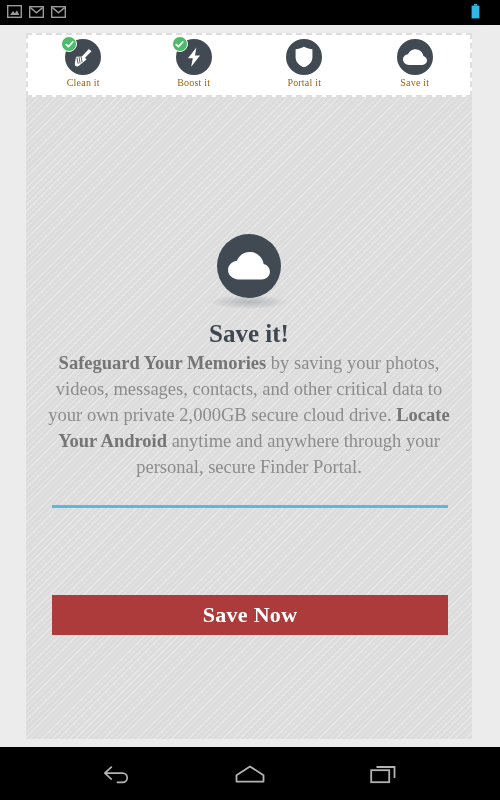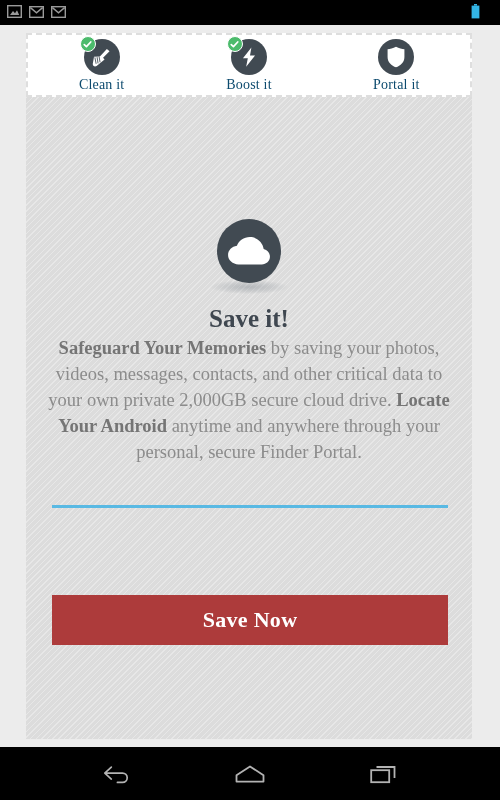--- a/index.html
+++ b/index.html
@@ -47,39 +47,39 @@
     width:36px; height:36px; border-radius:50%;
     background:#414a52; display:flex; align-items:center; justify-content:center;
   }
   .check-badge{
     position:absolute; top:-3px; left:-4px;
     width:16px; height:16px; border-radius:50%;
     background:#4cbb6c; border:1.5px solid #ffffff;
     display:flex; align-items:center; justify-content:center;
   }
   .tab-label{
-    margin-top:2px; font-size:14px; color:#0c4a6e;
+    margin-top:2px; font-size:10px; color:#a16207;
     font-family:"Liberation Serif", serif; letter-spacing:0.2px;text-align:center;
   }
 
   
   #content-panel{
     position:absolute; left:26px; top:72px; width:446px; height:642px;
     background:#dcdcdc;
     background-image:repeating-linear-gradient(
        -45deg,
        rgba(255,255,255,0.32) 0px,
        rgba(255,255,255,0.32) 1px,
        rgba(0,0,0,0) 1px,
        rgba(0,0,0,0) 4px);
     overflow:hidden;
   }
 
   
-  #hero{ position:absolute; top:122px; left:0; width:100%; text-align:center; }
+  #hero{ position:absolute; top:137px; left:0; width:100%; text-align:center; }
   #hero-icon-wrap{ position:relative; display:inline-block; }
   #hero-circle{
     width:64px; height:64px; border-radius:50%;
     background:#414a52; display:flex; align-items:center; justify-content:center;
     position:relative; z-index:2;
   }
   #hero-shadow{
     position:absolute; left:50%; transform:translateX(-50%);
     bottom:-11px; width:78px; height:14px; border-radius:50%;
     background:radial-gradient(ellipse at center, rgba(100,110,120,0.33) 0%, rgba(100,110,120,0.14) 45%, rgba(100,110,120,0) 72%);
@@ -108,21 +108,21 @@
     font-size:13px; font-weight:bold; color:#3aabdd;
     font-family:"Liberation Serif", serif; letter-spacing:0.2px;
     margin-bottom:4px;
   }
   #progress-bar{
     width:396px; height:3px; background:#59b9e3;
   }
 
   
   #cta-button{
-    position:absolute; left:26px; top:498px; width:396px; height:50px;
+    position:absolute; left:26px; top:498px; width:396px; height:40px;
     background:#ad3b3b; border:none; cursor:pointer;
     display:flex; align-items:center; justify-content:center;
     color:#ffffff; font-size:22px; font-weight:bold;
     font-family:"Liberation Serif", serif; letter-spacing:0.3px;
   }
 
   
   #nav-bar{
     position:absolute; bottom:0; left:0; width:500px; height:53px;
     background:#000; display:flex; align-items:center; justify-content:center;
@@ -213,20 +213,30 @@
       <div class="tab-icon-wrap">
         <div class="tab-circle">
           <svg width="20" height="22" viewBox="0 0 20 23">
             <path d="M10 0.8 C6.9 2.6 3.6 3.2 1.2 3.3 L1.2 11.4 C1.2 17 5.4 20.6 10 22.3 C14.6 20.6 18.8 17 18.8 11.4 L18.8 3.3 C16.4 3.2 13.1 2.6 10 0.8 Z" fill="#ffffff"></path>
           </svg>
         </div>
       </div>
       <div class="tab-label">Portal it</div>
     </div>
 
+    <div class="tab">
+      <div class="tab-icon-wrap">
+        <div class="tab-circle">
+          <svg width="24" height="17" viewBox="0 0 26 18">
+            <path d="M6.5 17 C2.9 17 0 14.4 0 11.2 C0 8.3 2.4 5.9 5.5 5.5 C6.6 2.3 9.8 0 13.5 0 C17.9 0 21.6 3.3 22.1 7.5 C24.4 8.1 26 10 26 12.3 C26 15 23.7 17 20.9 17 Z" fill="#ffffff"></path>
+          </svg>
+        </div>
+      </div>
+      <div class="tab-label">Save it</div>
+    </div>
 
   </div>
 
   <div id="content-panel">
 
     <div id="hero">
       <div id="hero-icon-wrap">
         <div id="hero-shadow"></div>
         <div id="hero-circle">
           <svg width="42" height="29" viewBox="0 0 26 18">

